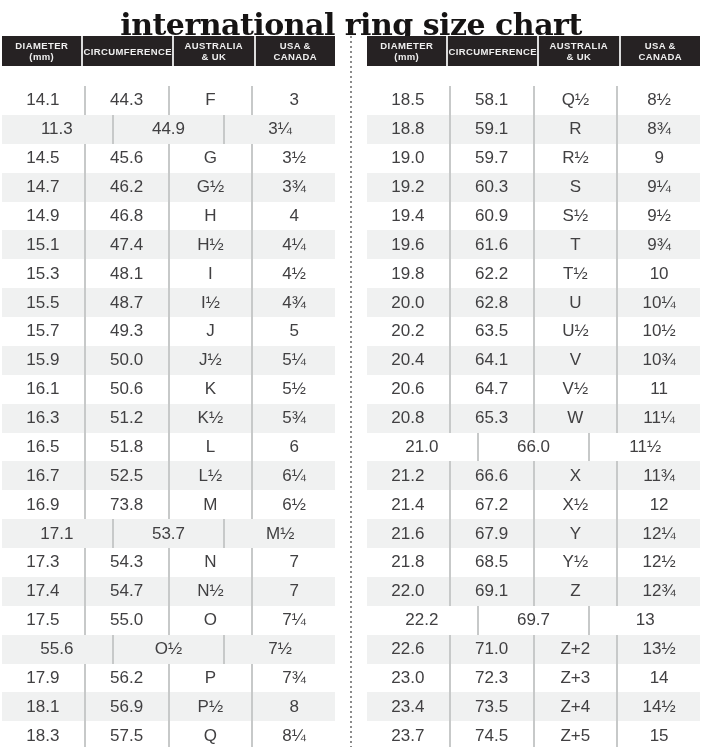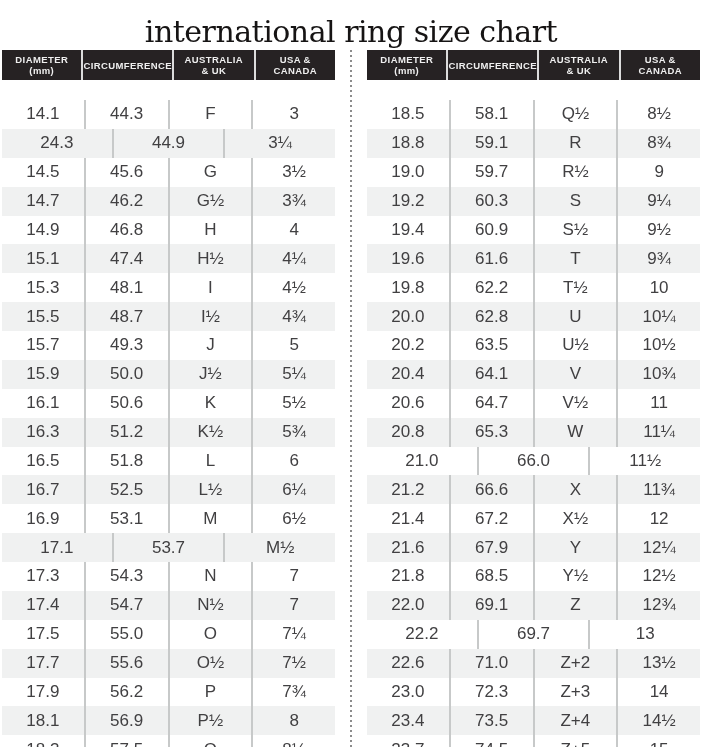--- a/index.html
+++ b/index.html
@@ -3,24 +3,24 @@
 <meta charset="utf-8">
 <style>
   html, body { margin: 0; padding: 0; background: #ffffff; }
   .page {
     width: 702px; height: 747px; overflow: hidden;
     background: #ffffff;
     font-family: "Liberation Sans", sans-serif;
     box-sizing: border-box;
   }
   .title {
-    margin: 15px; height: 20px; line-height: 34px;
+    margin: 8px; height: 20px; line-height: 34px;
     text-align: center;
     font-family: "DejaVu Serif", serif;
-    font-weight: 400;
+    font-weight: 700;
     font-size: 30px;
     letter-spacing: -0.5px;
     color: var(--title-text, #161414);
   }
   .tables {
     display: flex;
     height: 714px;
     padding: 0 2px;
     box-sizing: border-box;
   }
@@ -88,21 +88,21 @@
           </div>
         </div>
       <div class="tbody">
           <div class="trow">
             <div class="tcell">14.1</div>
             <div class="tcell">44.3</div>
             <div class="tcell">F</div>
             <div class="tcell">3</div>
           </div>
           <div class="trow">
-            <div class="tcell">24.3</div>
+            <div class="tcell">11.3</div>
             <div class="tcell">44.9</div>
             <div class="tcell">3¼</div>
           </div>
           <div class="trow">
             <div class="tcell">14.5</div>
             <div class="tcell">45.6</div>
             <div class="tcell">G</div>
             <div class="tcell">3½</div>
           </div>
           <div class="trow">
@@ -166,21 +166,21 @@
             <div class="tcell">6</div>
           </div>
           <div class="trow">
             <div class="tcell">16.7</div>
             <div class="tcell">52.5</div>
             <div class="tcell">L½</div>
             <div class="tcell">6¼</div>
           </div>
           <div class="trow">
             <div class="tcell">16.9</div>
-            <div class="tcell">53.1</div>
+            <div class="tcell">73.8</div>
             <div class="tcell">M</div>
             <div class="tcell">6½</div>
           </div>
           <div class="trow">
             <div class="tcell">17.1</div>
             <div class="tcell">53.7</div>
             <div class="tcell">M½</div>
           </div>
           <div class="trow">
             <div class="tcell">17.3</div>
@@ -194,21 +194,20 @@
             <div class="tcell">N½</div>
             <div class="tcell">7</div>
           </div>
           <div class="trow">
             <div class="tcell">17.5</div>
             <div class="tcell">55.0</div>
             <div class="tcell">O</div>
             <div class="tcell">7¼</div>
           </div>
           <div class="trow">
-            <div class="tcell">17.7</div>
             <div class="tcell">55.6</div>
             <div class="tcell">O½</div>
             <div class="tcell">7½</div>
           </div>
           <div class="trow">
             <div class="tcell">17.9</div>
             <div class="tcell">56.2</div>
             <div class="tcell">P</div>
             <div class="tcell">7¾</div>
           </div>

